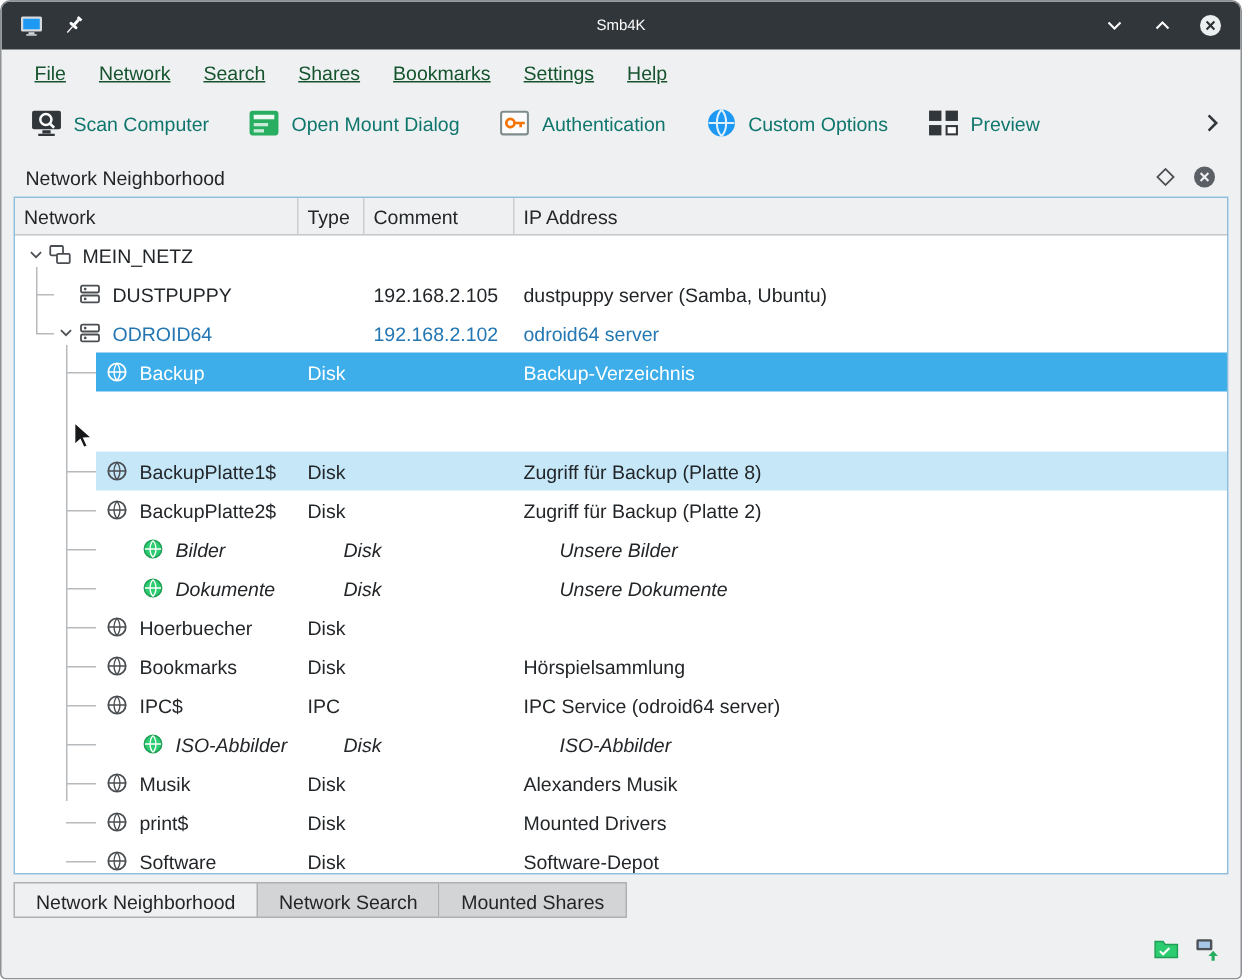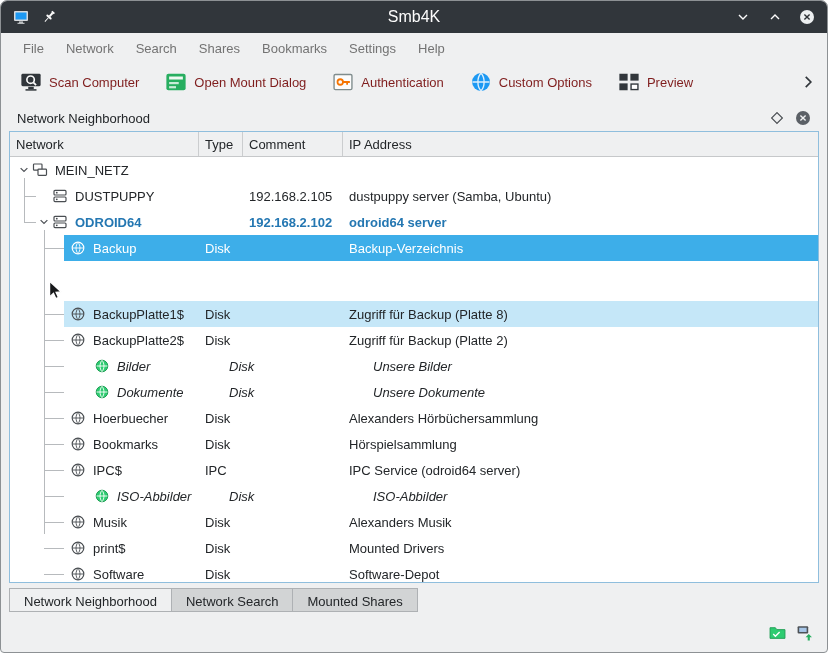--- a/index.html
+++ b/index.html
@@ -14,33 +14,33 @@
   }
 
   
   .titlebar {
     height:32px; flex:0 0 auto; background:#31363b; color:#fcfcfc;
     display:flex; align-items:center; padding:0 12px; position:relative;
   }
   .titlebar-left { display:flex; align-items:center; gap:12px; z-index:2; }
   .titlebar-title {
     position:absolute; left:0; right:0; text-align:center;
-    font-size:16px; color:#fcfcfc; z-index:1;
+    font-size:10px; color:#fcfcfc; z-index:1;
   }
   .titlebar-controls { margin-left:auto; display:flex; align-items:center; gap:16px; z-index:2; }
   .tb-icon { width:16px; height:16px; display:inline-flex; }
   .tb-icon svg { width:100%; height:100%; }
 
   
   .menubar { height:30px; flex:0 0 auto; display:flex; align-items:center; padding:0 12px; gap:2px; }
-  .menu-item { font-size:13px; color:#737373; padding:4px 10px; border-radius:3px; cursor:default; }
+  .menu-item { font-size:13px; color:#14532d; padding:4px 10px; border-radius:3px; cursor:default;text-decoration:underline; }
 
   
   .toolbar { height:38px; flex:0 0 auto; display:flex; align-items:center; padding:0 10px; gap:8px; }
-  .toolbtn { display:flex; align-items:center; gap:7px; padding:5px 9px; border-radius:3px; font-size:13px; color:#7f1d1d; }
+  .toolbtn { display:flex; align-items:center; gap:7px; padding:5px 9px; border-radius:3px; font-size:13px; color:#0f766e; }
   .toolbtn .svg-icon { width:22px; height:22px; }
   .toolbar-overflow { margin-left:auto; width:18px; height:18px; display:inline-flex; }
   .toolbar-overflow svg { width:100%; height:100%; }
 
   
   .dock { flex:1 1 auto; margin:4px 8px 5px 8px; display:flex; flex-direction:column; min-height:0; }
   .dock-header { height:26px; flex:0 0 auto; display:flex; align-items:center; padding:0 8px; }
   .dock-title { font-size:13px; color:#232629; }
   .dock-buttons { margin-left:auto; display:flex; align-items:center; gap:10px; }
   .dock-btn { width:16px; height:16px; display:inline-flex; }
@@ -64,21 +64,21 @@
 
   .tree-body { position:relative; flex:1 1 auto; overflow:hidden; }
 
   .tree-row {
     display:grid; grid-template-columns:189px 44px 100px 1fr;
     height:26px; align-items:center; font-size:13px; color:#232629; position:relative;
   }
   .tree-row.selected { background:linear-gradient(to right, transparent 54px, #3daee9 54px); color:#ffffff; }
   .tree-row.hover    { background:linear-gradient(to right, transparent 54px, #c5e7f8 54px);margin-top:40px; }
   .tree-row.mounted  { font-style:italic;padding-left:24px; }
-  .tree-row.blue     { color:#2477b2;font-weight:bold; }
+  .tree-row.blue     { color:#2477b2; }
   .tree-row.blue .cell { color:#2477b2; }
 
   .cell { padding:0 6px; overflow:hidden; white-space:nowrap; position:relative; z-index:1; }
   .cell-network { display:flex; align-items:center; padding:0; }
   .indent { flex:0 0 auto; height:1px; }
   .level-0 .indent { width:6px; }
   .level-1 .indent { width:26px; }
   .level-2 .indent { width:60px; }
   .expander { width:16px; height:16px; flex:0 0 auto; display:inline-flex; align-items:center; justify-content:center; color:#4d5156; }
   .expander svg { width:12px; height:12px; }
@@ -404,21 +404,20 @@
               <span class="svg-icon row-icon">
                 <svg viewBox="0 0 16 16">
                   <circle cx="8" cy="8" r="5.8" fill="none" stroke="currentColor" stroke-width="1.2"></circle>
                   <path d="M2.6 8h10.8M8 2.4c-2.6 2.8-2.6 8.4 0 11.2M8 2.4c2.6 2.8 2.6 8.4 0 11.2" stroke="currentColor" stroke-width=".9" fill="none"></path>
                 </svg>
               </span>
               <span class="cell-text">Hoerbuecher</span>
             </div>
             <div class="cell">Disk</div>
             <div class="cell"></div>
-            <div class="cell">Alexanders Hörbüchersammlung</div>
           </div>
           <div class="tree-row level-2">
             <div class="cell cell-network">
               <span class="indent"></span>
               <span class="svg-icon row-icon">
                 <svg viewBox="0 0 16 16">
                   <circle cx="8" cy="8" r="5.8" fill="none" stroke="currentColor" stroke-width="1.2"></circle>
                   <path d="M2.6 8h10.8M8 2.4c-2.6 2.8-2.6 8.4 0 11.2M8 2.4c2.6 2.8 2.6 8.4 0 11.2" stroke="currentColor" stroke-width=".9" fill="none"></path>
                 </svg>
               </span>

